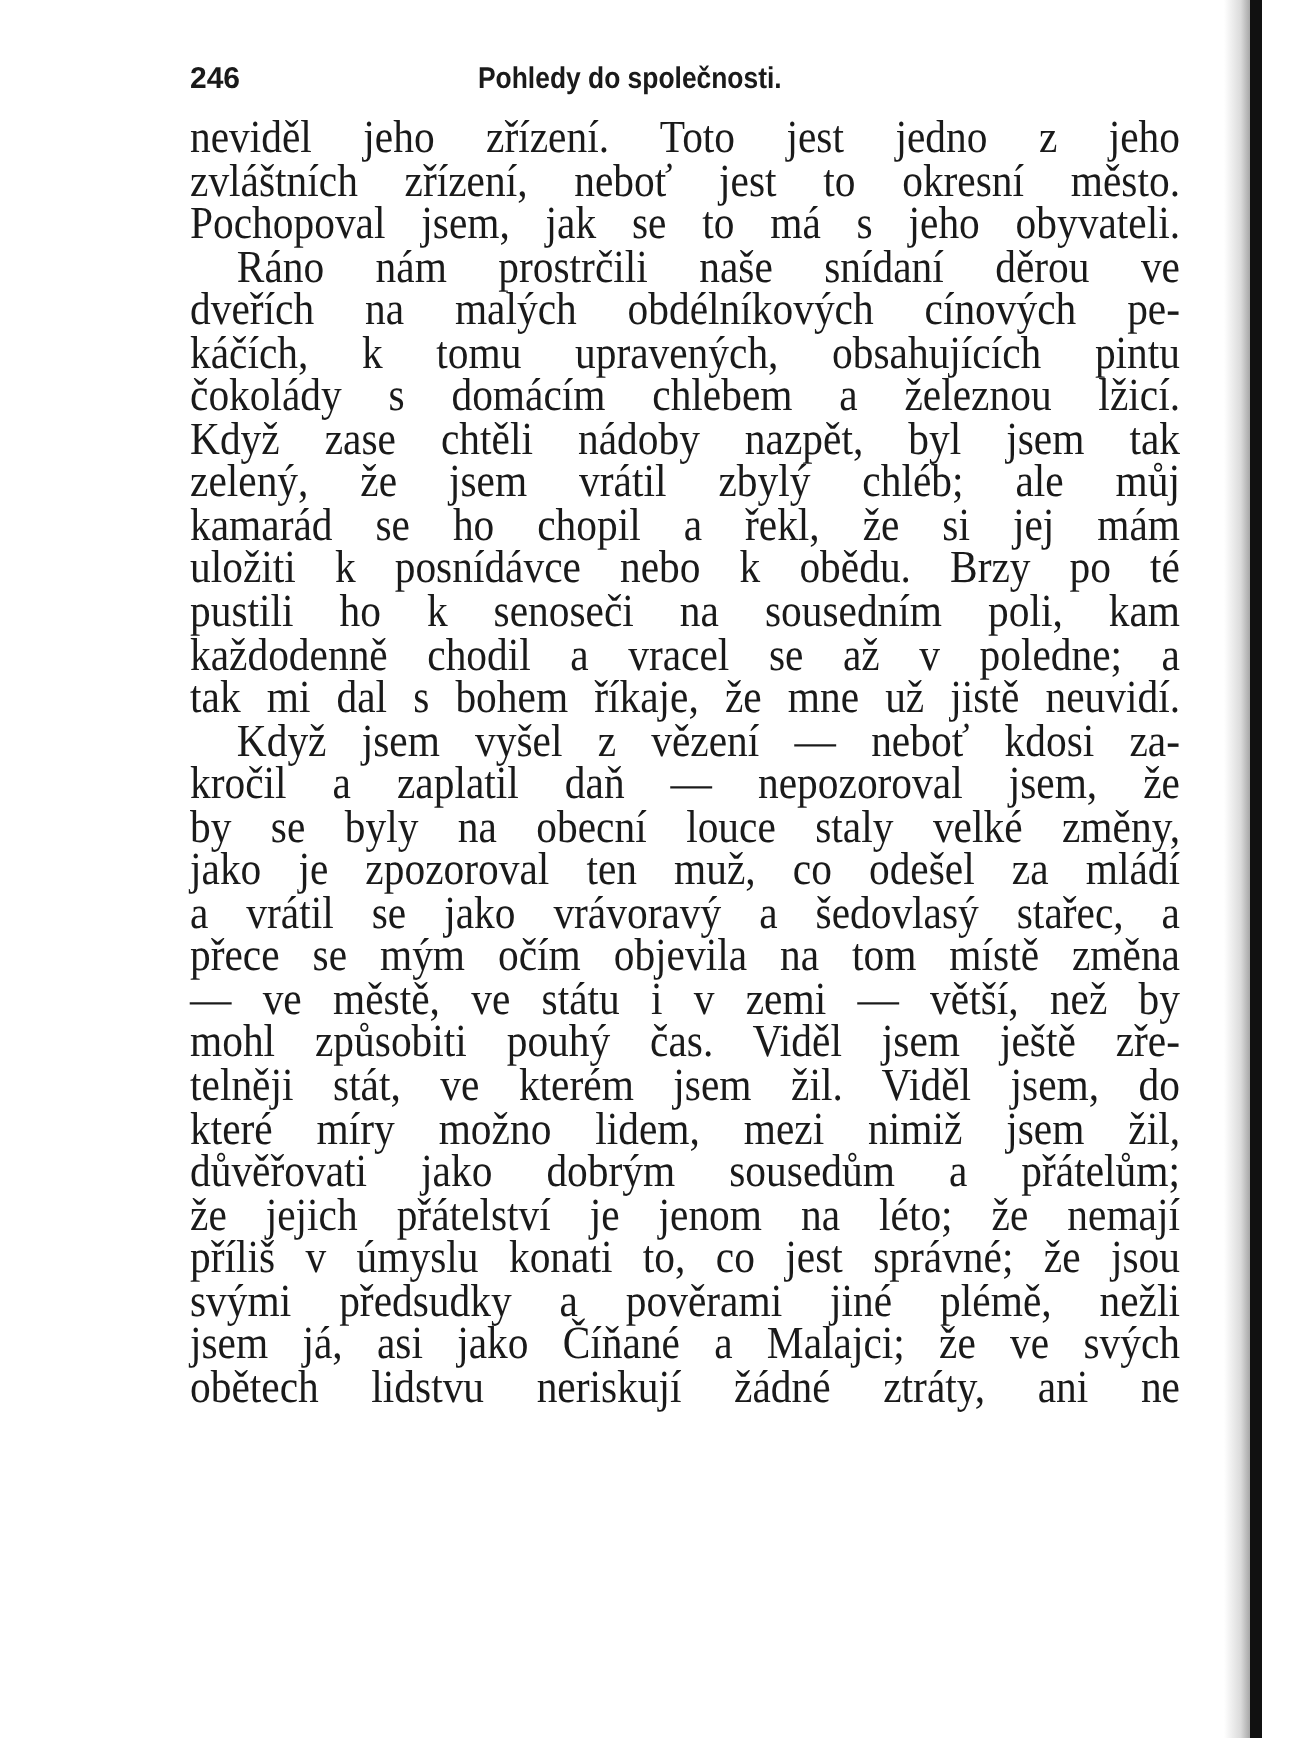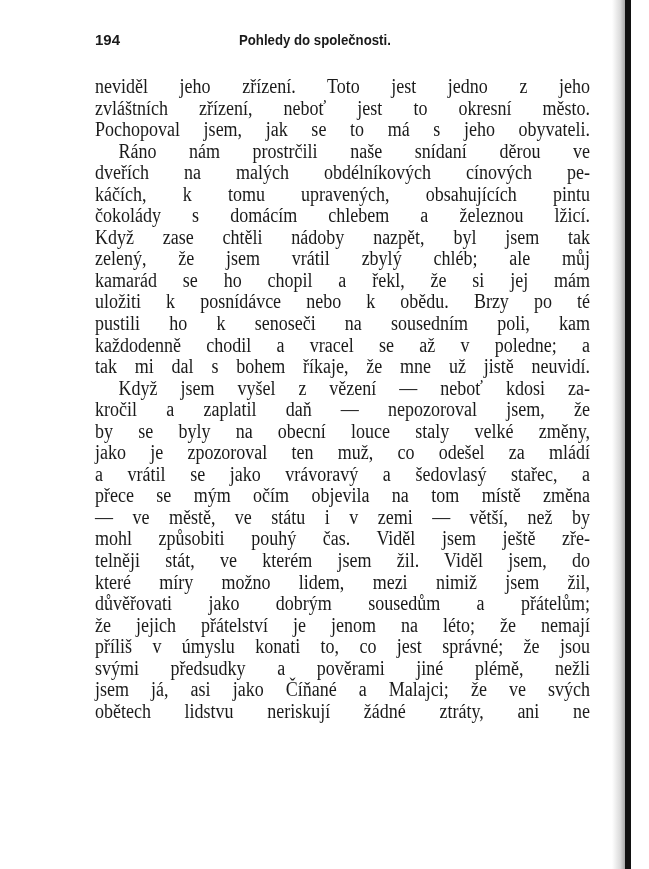--- a/index.html
+++ b/index.html
@@ -18,38 +18,38 @@
       background: #111111;
     }
     .header {
       position: absolute; top: 29px; left: 95px; width: 500px; height: 22px;
       font-family: "Liberation Sans Narrow", "Liberation Sans", sans-serif;
       font-weight: bold; font-size: 15px; letter-spacing: 0px;
     }
     .page-number { position: absolute; left: 0; top: 2px; }
     .running-title { position: absolute; left: 144px; top: 2px; transform: scaleX(0.88); transform-origin: left; }
     .body-text {
-      position: absolute; top: 76px; left: 95px; width: 495px;
-      font-size: 20px; line-height: 21.55px;
+      position: absolute; top: 58px; left: 95px; width: 495px;
+      font-size: 23px; line-height: 21.55px;
     }
     .line {
       display: block; white-space: nowrap; text-align: justify;
       text-align-last: justify; transform: scaleX(0.9); transform-origin: left;
       width: 550px; height: 21.55px;
     }
     .line.indent { padding-left: 26px; width: 524px; }
   </style>
 </head>
 <body>
 
 <div class="page-edge-shadow"></div>
 <div class="page-edge"></div>
 
 <div class="header">
-  <span class="page-number">194</span>
+  <span class="page-number">246</span>
   <span class="running-title">Pohledy do společnosti.</span>
 </div>
 
 <div class="body-text">
   <span class="line">neviděl jeho zřízení. Toto jest jedno z jeho</span>
   <span class="line">zvláštních zřízení, neboť jest to okresní město.</span>
   <span class="line">Pochopoval jsem, jak se to má s jeho obyvateli.</span>
   <span class="line indent">Ráno nám prostrčili naše snídaní děrou ve</span>
   <span class="line">dveřích na malých obdélníkových cínových pe-</span>
   <span class="line">káčích, k tomu upravených, obsahujících pintu</span>

